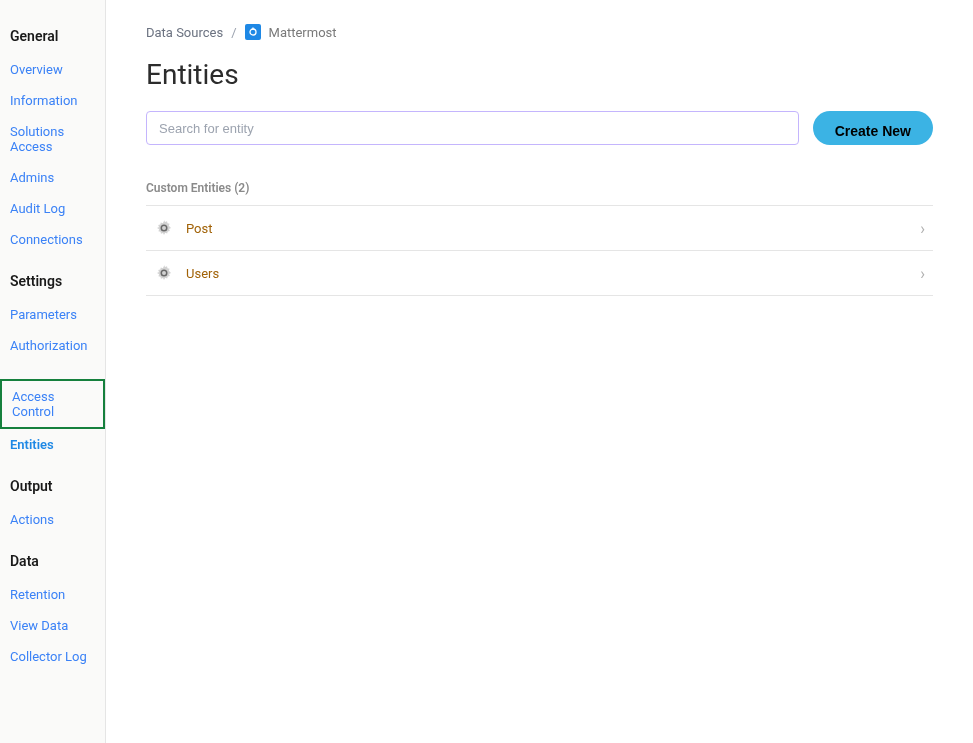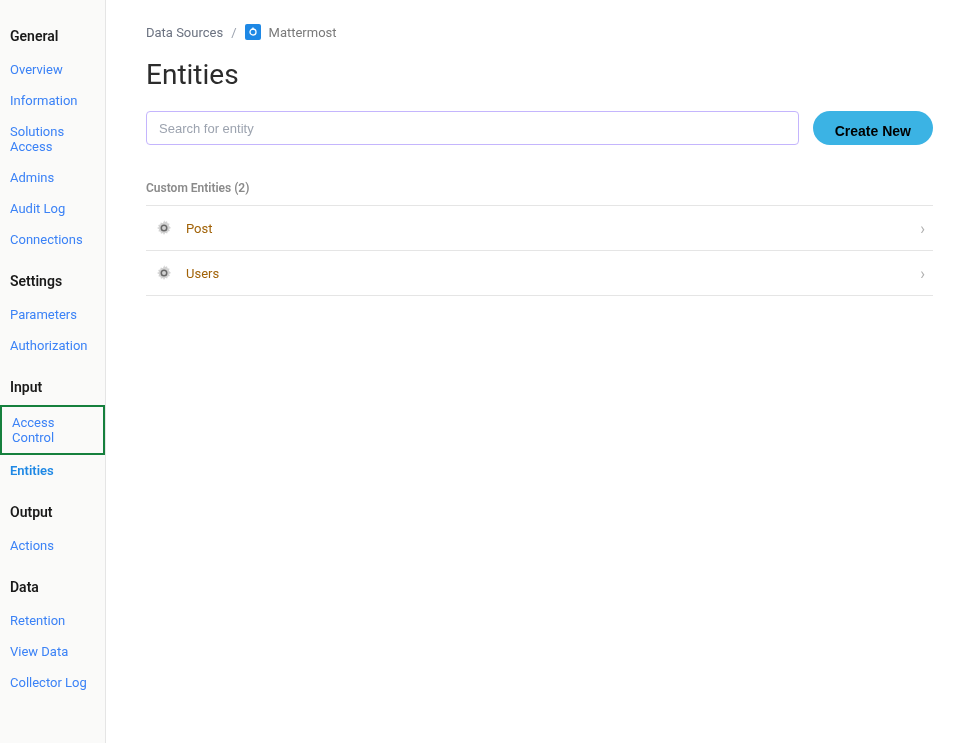--- a/index.html
+++ b/index.html
@@ -166,21 +166,20 @@
     <div class="sidebar-item">Connections</div>
   </div>
 
   <div class="sidebar-group">
     <div class="sidebar-section-header">Settings</div>
     <div class="sidebar-item">Parameters</div>
     <div class="sidebar-item">Authorization</div>
   </div>
 
   <div class="sidebar-group">
-    <div class="sidebar-section-header">Input</div>
     <div class="sidebar-item highlighted">Access Control</div>
     <div class="sidebar-item active">Entities</div>
   </div>
 
   <div class="sidebar-group">
     <div class="sidebar-section-header">Output</div>
     <div class="sidebar-item">Actions</div>
   </div>
 
   <div class="sidebar-group">

